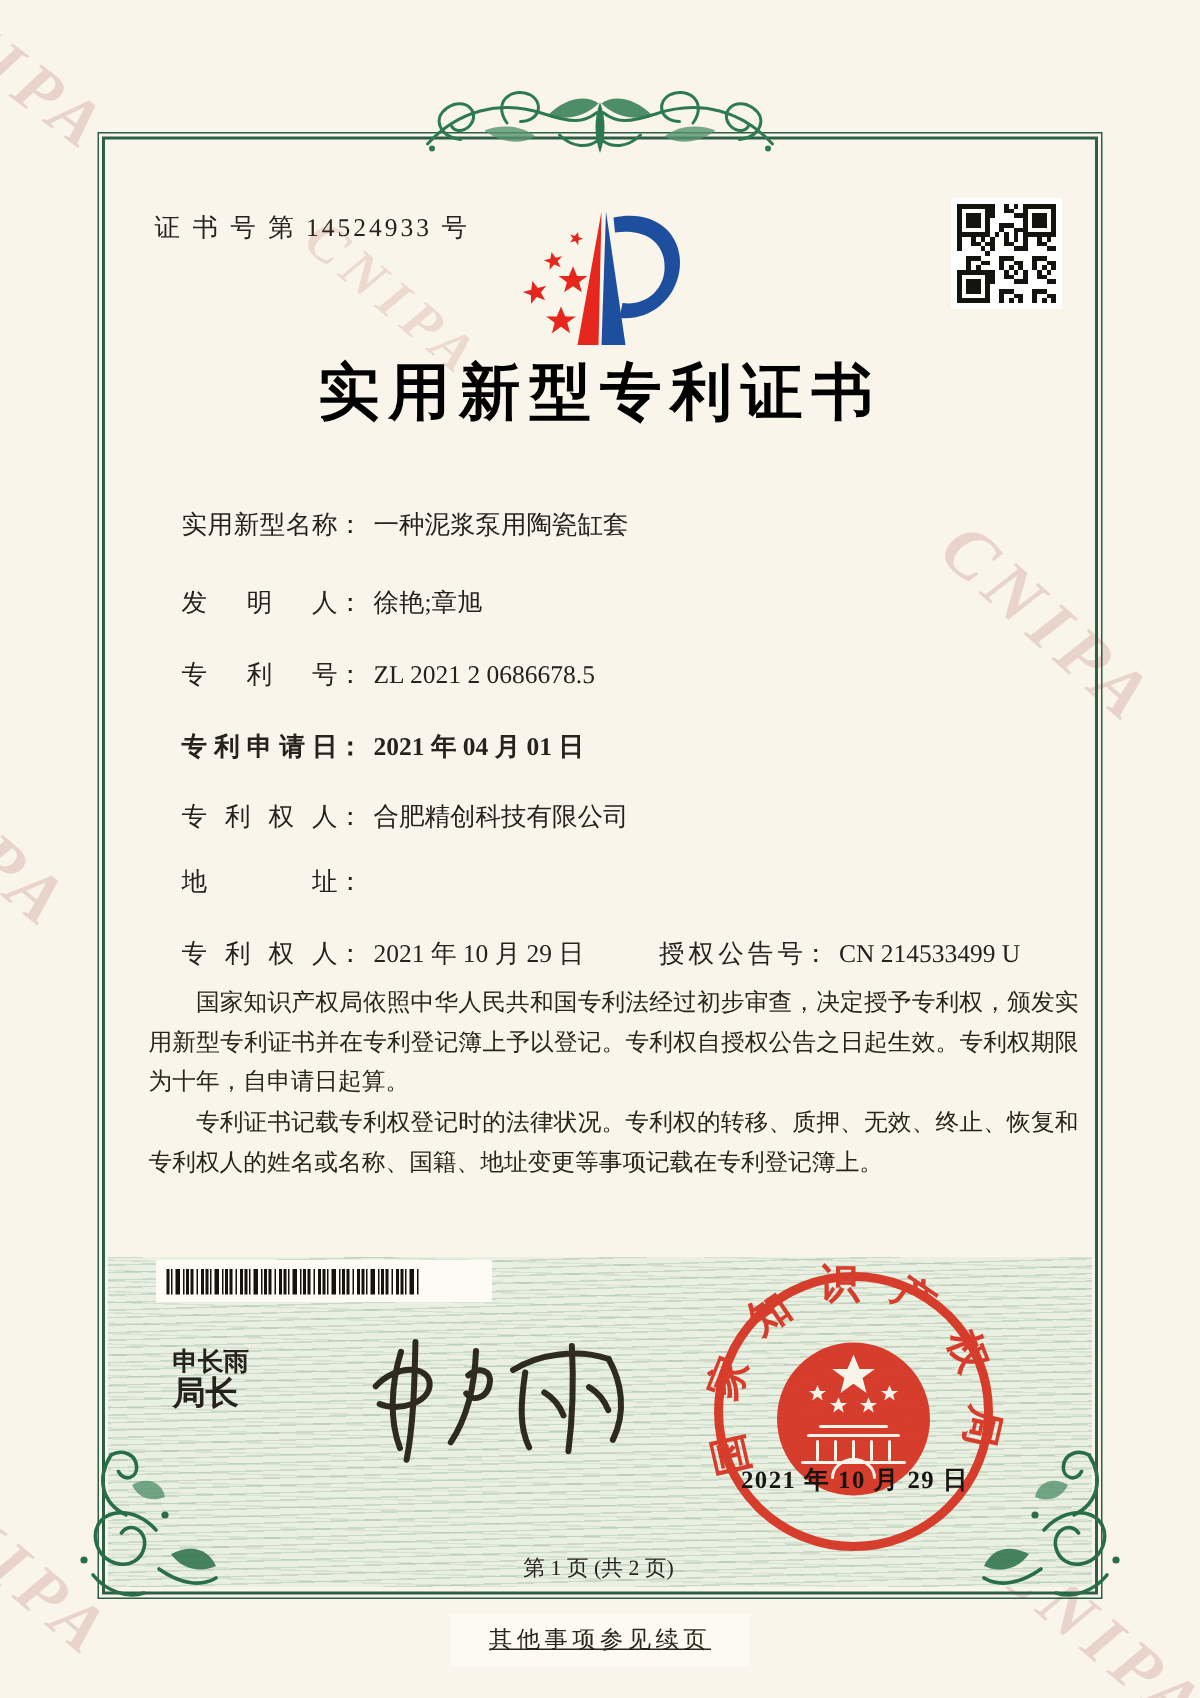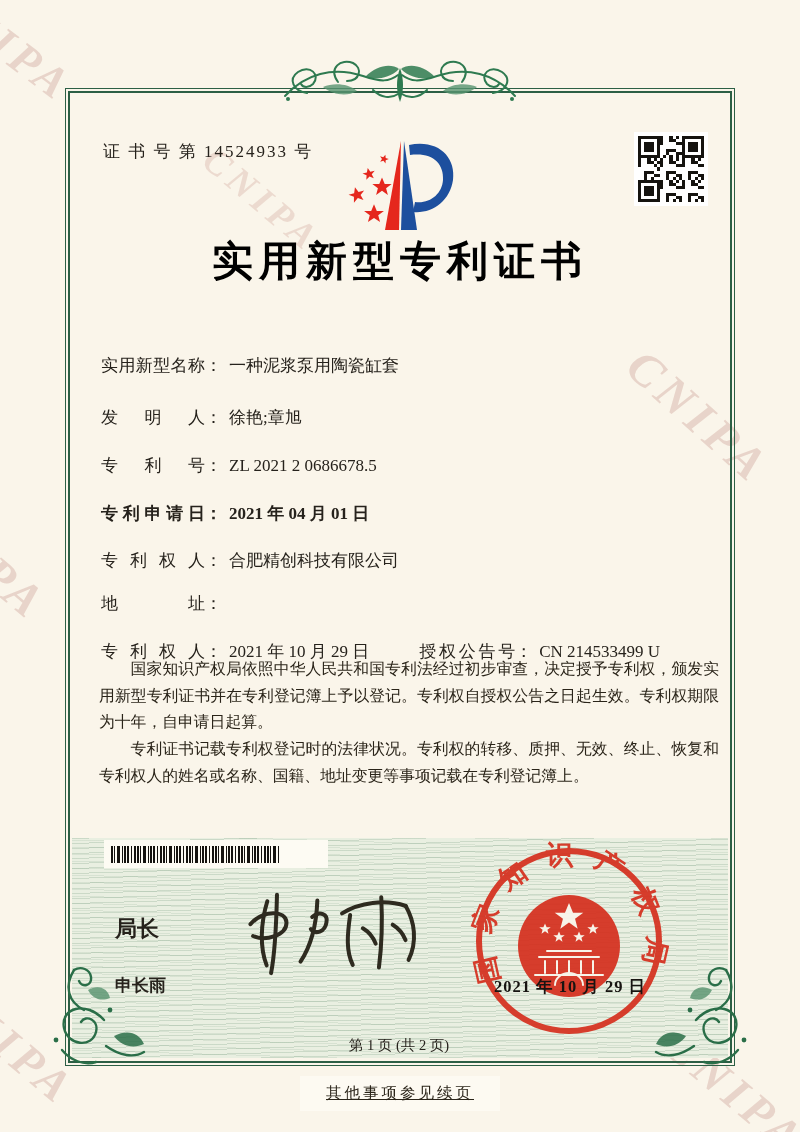--- a/index.html
+++ b/index.html
@@ -32,39 +32,39 @@
   
   .cert-no{position:absolute; left:103px; top:140px; font-size:17px; letter-spacing:2px;}
   .logo{position:absolute; left:340px; top:137px; width:122px; height:97px;}
   .qr-box{position:absolute; left:634px; top:132px; width:74px; height:74px; background:#fff;}
   .qr-box svg{position:absolute; left:4px; top:4px;}
   .title{
     position:absolute; left:0; top:234px; width:800px; text-align:center;
     font-size:41px; font-weight:bold; letter-spacing:6px; color:#000000;
   }
   
-  .frow{position:absolute; left:101px; width:624px; display:flex; align-items:flex-end;
-    font-size:17px; line-height:24px;margin-top:16px;}
+  .frow{position:absolute; left:121px; width:624px; display:flex; align-items:flex-end;
+    font-size:17px; line-height:24px;}
   .flabel{flex:0 0 104px; text-align:justify; text-align-last:justify;}
   .fcolon{flex:0 0 auto;}
   .fvalue{margin-left:7px;}
   .fvalue-wrap{margin-left:7px; max-width:442px;}
   .fgroup2{display:flex; margin-left:50px;}
   .flabel2{flex:0 0 96px; text-align:justify; text-align-last:justify;}
   
   .body-text{position:absolute; left:99px; top:656px; width:620px;
     font-size:15.8px; line-height:1.69; text-align:justify; color:#2a2419;}
   .body-text p{margin:0; text-indent:2em;}
   
   .barcode-box{position:absolute; left:104px; top:840px; width:224px; height:28px; background:#fdfbf3;}
   .barcode{position:absolute; left:7px; top:6px; height:17px; display:flex; align-items:stretch;}
   .barcode span{display:block; background:#15130f;}
   
   .signer-title{position:absolute; left:115px; top:914px; font-size:22px; font-weight:600;}
-  .signer-name{position:absolute; left:115px; top:974px; font-size:17px; font-weight:600;}
+  .signer-name{position:absolute; left:115px; top:896px; font-size:17px; font-weight:600;}
   .sig{position:absolute; left:235px; top:886px; width:190px; height:92px; transform:rotate(-3deg);}
   
   .seal{position:absolute; left:469px; top:841px; width:200px; height:200px;}
   .seal-date{position:absolute; left:490px; top:976px; width:160px; text-align:center;
     font-size:16.5px; font-weight:bold; color:#171411; letter-spacing:1px;}
   
   .page-no{position:absolute; left:65px; top:1036px; width:668px; text-align:center; font-size:14.5px;}
   .cont-note-wrap{position:absolute; left:0; top:1076px; width:800px; text-align:center;}
   .cont-note{display:inline-block; padding:7px 26px; background:#fdfaf2;
     font-size:15.5px; letter-spacing:3px; color:#2a2419;text-decoration:underline;}

